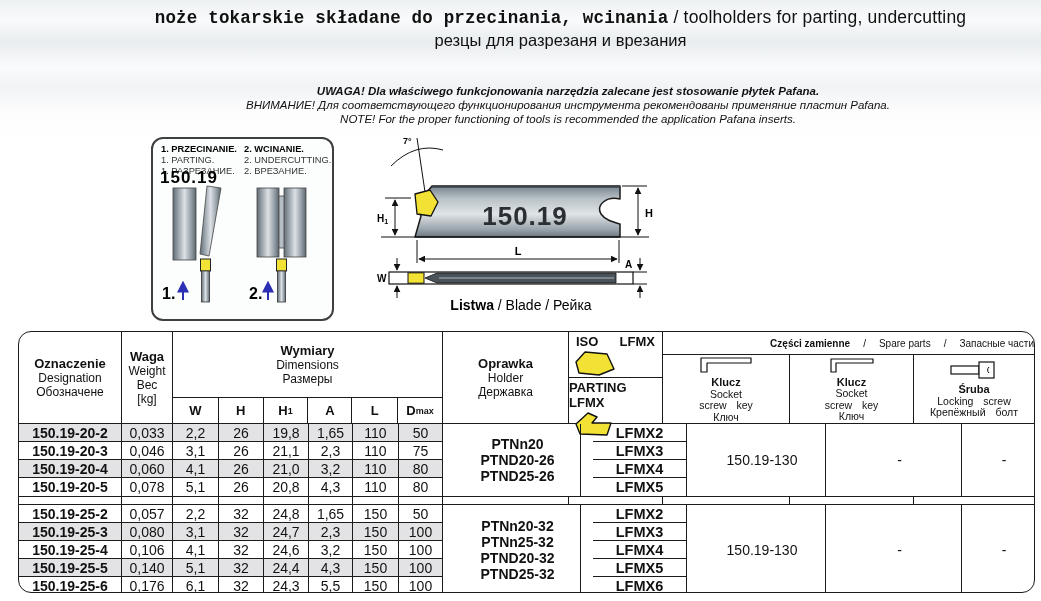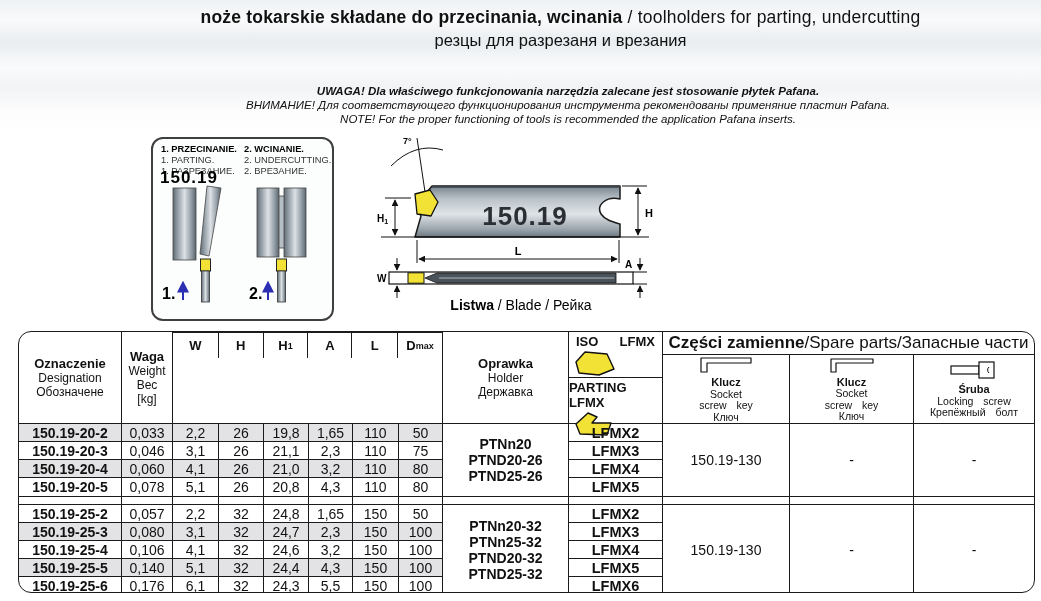--- a/index.html
+++ b/index.html
@@ -3,21 +3,21 @@
 <meta charset="utf-8">
 <style>
   html,body{margin:0;padding:0;background:#fff;}
   .page{position:relative;width:1041px;height:601px;overflow:hidden;
         font-family:"Liberation Sans",sans-serif;color:#111;background:#ffffff;}
   .hero{position:absolute;left:0;top:0;width:100%;height:140px;
         background:linear-gradient(180deg,#eef1f3 0%,#f9fafb 14%,#e9edef 30%,#fafbfc 48%,#f1f3f5 62%,#fdfdfe 80%,#ffffff 100%);}
   .titlebar{position:absolute;top:7px;left:0;width:100%;text-align:center;
         padding-left:80px;box-sizing:border-box;}
   .t1{font-size:17.5px;letter-spacing:.2px;}
-  .t1 b{font-weight:bold;}
+  .t1 b{font-weight:bold;font-family:Liberation Mono, monospace;}
   .t2{font-size:16.5px;margin-top:3px;}
   .notes{position:absolute;top:84px;left:0;width:100%;text-align:center;
         padding-left:95px;box-sizing:border-box;font-size:11.5px;line-height:14px;font-style:italic;}
   .notes .n1{font-weight:bold;}
 
   
   .ct{position:absolute;left:18px;top:331px;width:1017px;height:262px;
       border:1.6px solid #1b1b1b;border-radius:13px;background:#fff;overflow:hidden;
       box-sizing:border-box;}
   .ct *{box-sizing:border-box;}
@@ -37,31 +37,31 @@
   .dims-sub .dc:last-child{border-right:none;}
   .dsub{font-size:9px;font-weight:bold;}
   .h-ins{width:94px;border-right:1px solid #1b1b1b;display:flex;flex-direction:column;}
   .ins-half{flex:1;display:flex;flex-direction:column;align-items:flex-start;padding-top:2px;}
   .ins-half.top{border-bottom:1px solid #1b1b1b;}
   .ins-row{width:100%;display:flex;justify-content:space-between;padding:0 7px;
         font-weight:bold;font-size:13px;}
   .ins-one{font-weight:bold;font-size:13px;}
   .h-spare{flex:1;display:flex;flex-direction:column;}
   .spare-title{height:24px;border-bottom:1px solid #1b1b1b;display:flex;align-items:center;
-        justify-content:center;font-size:17px;}
+        justify-content:flex-end;gap:13px;font-size:10px;}
   .spare-title b{font-weight:bold;}
   .spare-cols{flex:1;display:flex;}
   .sp-cell{display:flex;flex-direction:column;align-items:center;justify-content:center;
         font-size:10.5px;line-height:11.5px;border-right:1px solid #1b1b1b;}
   .sp-cell b{font-size:11px;}
   .sp-cell .sp-sp{word-spacing:7px;}
   .sp-k1{width:127px}.sp-k2{width:124px}.sp-s{flex:1;border-right:none;}
   .sp-icon{margin-bottom:3px;}
 
-  .group{display:flex;}
+  .group{display:flex;gap:12px;}
   .g-left{width:424px;display:flex;flex-direction:column;}
   .drow{display:flex;height:18px;border-bottom:1px solid #1b1b1b;}
   .drow:last-child{border-bottom:none;}
   .drow.shade{background:#e3e3e5;}
   .drow .cell{font-size:14px;line-height:16px;}
   .drow .cell.des{font-weight:bold;}
   .g-holder{width:126px;border-right:1px solid #1b1b1b;display:flex;flex-direction:column;
         align-items:center;justify-content:center;font-weight:bold;font-size:14px;line-height:16px;}
   .g-ins{width:94px;border-right:1px solid #1b1b1b;display:flex;flex-direction:column;}
   .ins-cell{height:18px;display:flex;align-items:center;justify-content:center;
@@ -194,20 +194,25 @@
         <div class="hl2">Designation</div>
         <div class="hl2">Обозначене</div>
       </div>
       <div class="cell w-wt">
         <div class="hl1">Waga</div>
         <div class="hl2">Weight</div>
         <div class="hl2">Вес</div>
         <div class="hl2">[kg]</div>
       </div>
       <div class="h-dims">
+        <div class="dims-title">
+          <div class="hl1">Wymiary</div>
+          <div class="hl2">Dimensions</div>
+          <div class="hl2">Размеры</div>
+        </div>
         <div class="dims-sub">
           <div class="dc w-w">
               <span>W</span>
               <sub class="dsub"></sub>
             </div>
           <div class="dc w-h">
               <span>H</span>
               <sub class="dsub"></sub>
             </div>
           <div class="dc w-h1">

